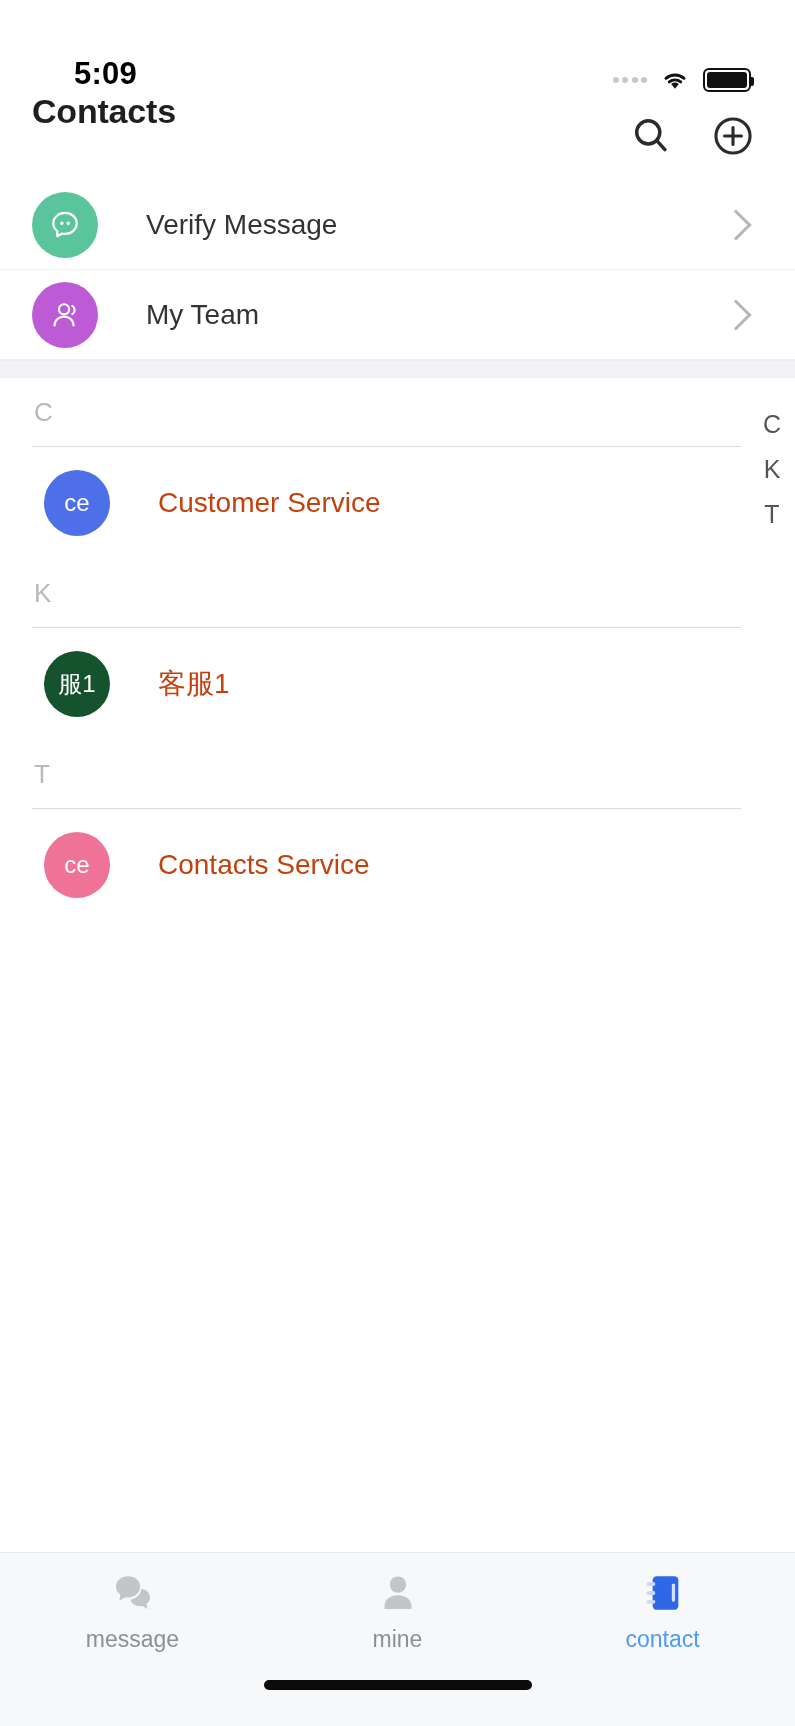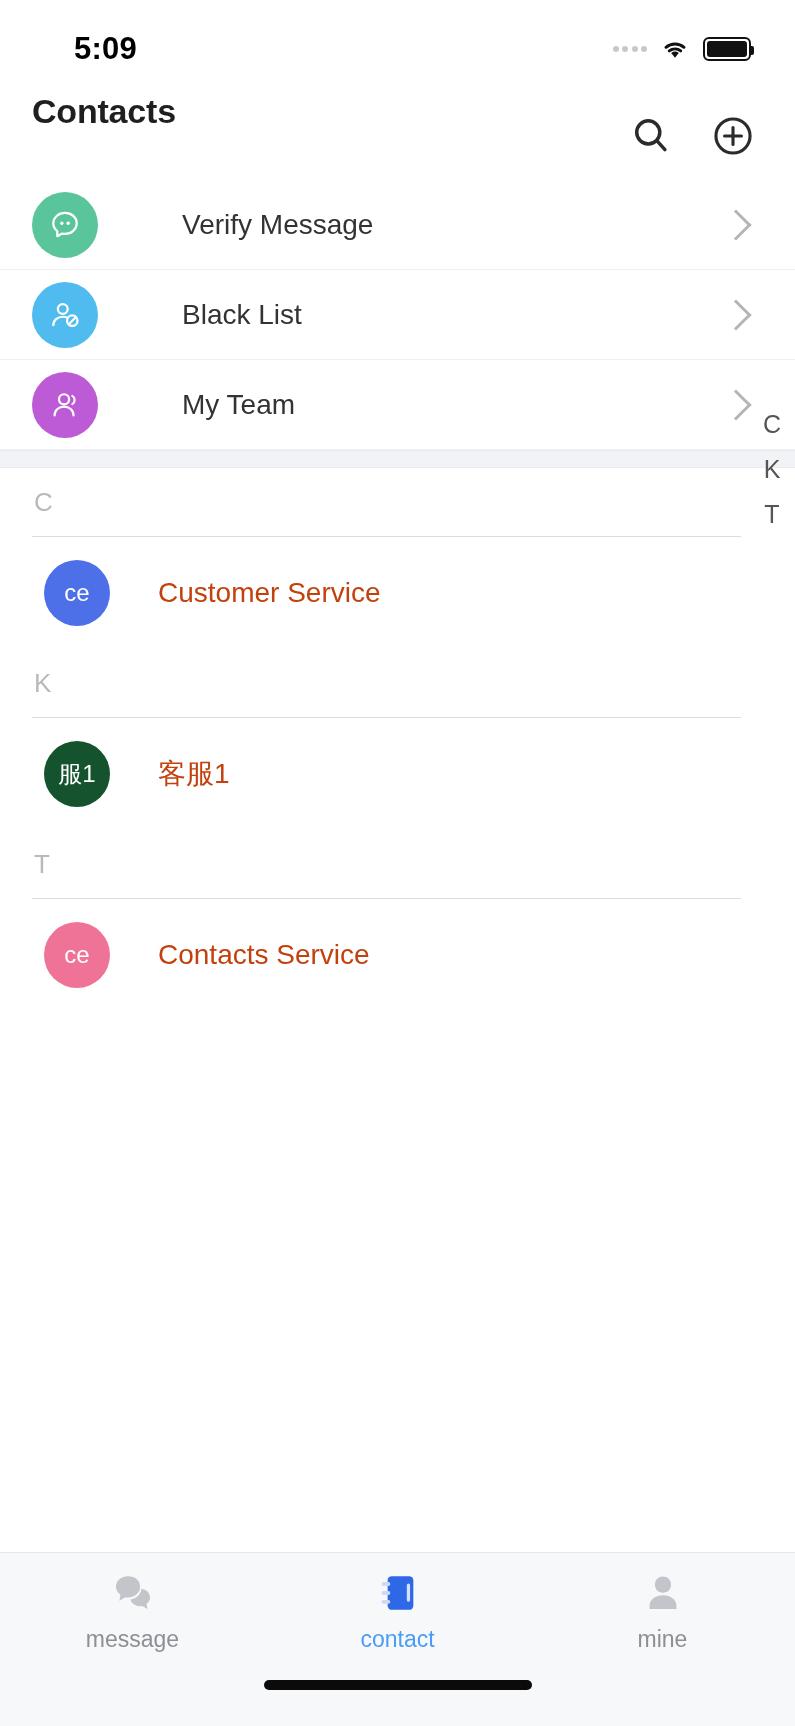--- a/index.html
+++ b/index.html
@@ -13,21 +13,21 @@
     position:relative;
     width:795px; height:1726px;
     background:#ffffff;
     display:flex; flex-direction:column;
   }
 
   
   .statusbar {
     height:92px;
     flex:0 0 92px;
-    display:flex; align-items:center;
+    display:flex; align-items:flex-end;
     padding:6px 44px 0 74px;
     position:relative;
   }
   .status-time {
     font-size:31px;
     font-weight:700;
     color:#000;
     letter-spacing:0.2px;
   }
   .status-right {
@@ -78,21 +78,20 @@
   }
 
   
   .grouprow {
     height:90px;
     display:flex; align-items:center;
     padding:0 32px;
     border-bottom:1px solid #f0f0f0;
     background:#fff;
     cursor:pointer;
-    gap:36px;
   }
   .grp-avatar {
     width:66px; height:66px; border-radius:50%;
     flex:0 0 66px;
     display:flex; align-items:center; justify-content:center;
   }
   .grp-label {
     margin-left:48px;
     font-size:28px; color:#333;
   }
@@ -230,32 +229,20 @@
         <svg width="38" height="38" viewBox="0 0 24 24">
           <path d="M12 4.4c-4.1 0-7.4 2.9-7.4 6.5 0 1.9 1 3.7 2.5 4.9v3.3l3.1-1.7c.6.1 1.2.2 1.8.2 4.1 0 7.4-2.9 7.4-6.7S16.1 4.4 12 4.4z" fill="none" stroke="#fff" stroke-width="1.4" stroke-linejoin="round"></path>
           <circle cx="10" cy="10.9" r="1.05" fill="#fff"></circle>
           <circle cx="14" cy="10.9" r="1.05" fill="#fff"></circle>
         </svg>
       </div>
       <div class="grp-label">Verify Message</div>
       <div class="chev"></div>
     </div>
 
-    <div class="grouprow">
-      <div class="grp-avatar" style="background:#4fbbef">
-        <svg width="38" height="38" viewBox="0 0 24 24">
-          <circle cx="10.6" cy="8.2" r="3.1" fill="none" stroke="#fff" stroke-width="1.4"></circle>
-          <path d="M4.6 18.4c0-3.2 2.7-5.3 6-5.3 1.2 0 2.3.3 3.2.8" fill="none" stroke="#fff" stroke-width="1.4" stroke-linecap="round"></path>
-          <circle cx="16.6" cy="15.6" r="3.3" fill="none" stroke="#fff" stroke-width="1.4"></circle>
-          <line x1="14.4" y1="17.8" x2="18.8" y2="13.4" stroke="#fff" stroke-width="1.4" stroke-linecap="round"></line>
-        </svg>
-      </div>
-      <div class="grp-label">Black List</div>
-      <div class="chev"></div>
-    </div>
 
     <div class="grouprow">
       <div class="grp-avatar" style="background:#bd5ad6">
         <svg width="38" height="38" viewBox="0 0 24 24">
           <circle cx="11.4" cy="8.4" r="3.2" fill="none" stroke="#fff" stroke-width="1.4"></circle>
           <path d="M5.4 18.6c0-3.4 2.8-5.6 6-5.6s6 2.2 6 5.6" fill="none" stroke="#fff" stroke-width="1.4" stroke-linecap="round"></path>
           <path d="M16.6 6.2a3 3 0 0 1 0 5.2" fill="none" stroke="#fff" stroke-width="1.3" stroke-linecap="round"></path>
         </svg>
       </div>
       <div class="grp-label">My Team</div>
@@ -296,38 +283,38 @@
   <div class="tabbar">
 
     <div class="tab">
       <svg class="tab-icon" viewBox="0 0 24 24">
         <path d="M9.4 3.2c-3.5 0-6.3 2.4-6.3 5.4 0 1.7.9 3.2 2.3 4.2l-.5 3.3 3.2-1.9c.4.1.9.1 1.3.1 3.5 0 6.3-2.4 6.3-5.7S12.9 3.2 9.4 3.2z" fill="#c3c5cb"></path>
         <path d="M16.4 9.8c2.6.4 4.5 2.3 4.5 4.6 0 1.3-.7 2.5-1.8 3.3l.4 2.6-2.6-1.5c-.4.1-.8.1-1.2.1-2.5 0-4.6-1.5-5-3.5 3-.3 5.4-2.6 5.7-5.6z" fill="#c3c5cb"></path>
       </svg>
       <div class="tab-label">message</div>
     </div>
 
+    <div class="tab">
+      <svg class="tab-icon" viewBox="0 0 24 24">
+        <path d="M12 3.4c-2.5 0-4.2 1.8-4.2 4.2 0 2.5 1.7 4.3 4.2 4.3s4.2-1.8 4.2-4.3c0-2.4-1.7-4.2-4.2-4.2z" fill="#c3c5cb"></path>
+        <path d="M12 13.2c-4 0-7 2.4-7 5.4v1.8h14v-1.8c0-3-3-5.4-7-5.4z" fill="#c3c5cb"></path>
+      </svg>
+      <div class="tab-label">mine</div>
+    </div>
+
     <div class="tab active">
       <svg class="tab-icon" viewBox="0 0 24 24">
         <rect x="6.6" y="3.2" width="13.4" height="17.6" rx="2.2" fill="#2f68e6"></rect>
         <rect x="16.6" y="7" width="1.7" height="9.5" rx="0.85" fill="#d4e1fb"></rect>
         <rect x="3.4" y="6.3" width="4.6" height="2" rx="1" fill="#ccdaf7"></rect>
         <rect x="3.4" y="11" width="4.6" height="2" rx="1" fill="#ccdaf7"></rect>
         <rect x="3.4" y="15.6" width="4.6" height="2" rx="1" fill="#ccdaf7"></rect>
       </svg>
       <div class="tab-label">contact</div>
     </div>
 
-    <div class="tab">
-      <svg class="tab-icon" viewBox="0 0 24 24">
-        <path d="M12 3.4c-2.5 0-4.2 1.8-4.2 4.2 0 2.5 1.7 4.3 4.2 4.3s4.2-1.8 4.2-4.3c0-2.4-1.7-4.2-4.2-4.2z" fill="#c3c5cb"></path>
-        <path d="M12 13.2c-4 0-7 2.4-7 5.4v1.8h14v-1.8c0-3-3-5.4-7-5.4z" fill="#c3c5cb"></path>
-      </svg>
-      <div class="tab-label">mine</div>
-    </div>
-
   </div>
 
   <div class="home-area">
     <div class="home-bar"></div>
   </div>
 
 </div>
 
 </body></html>

